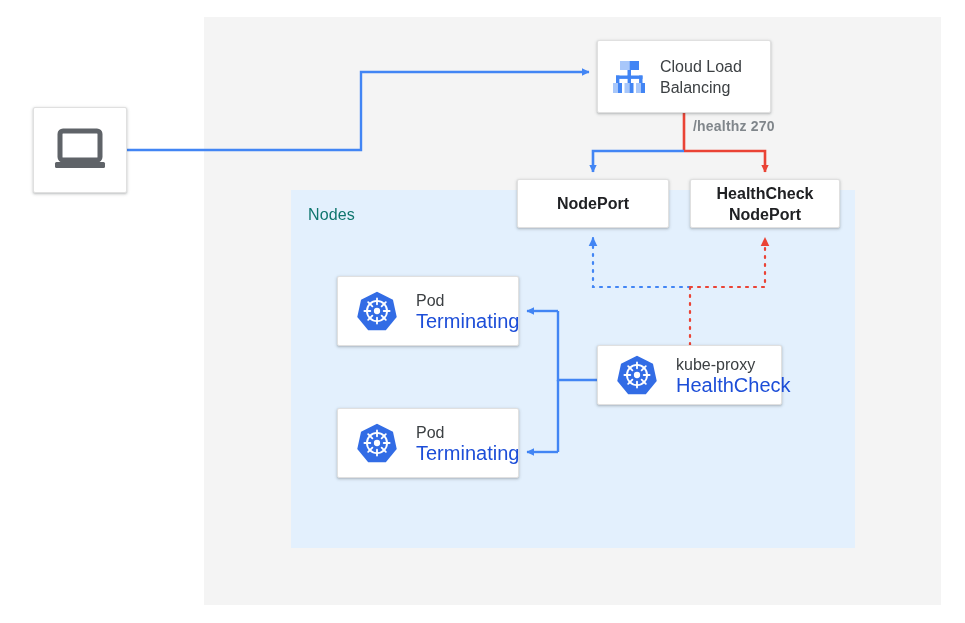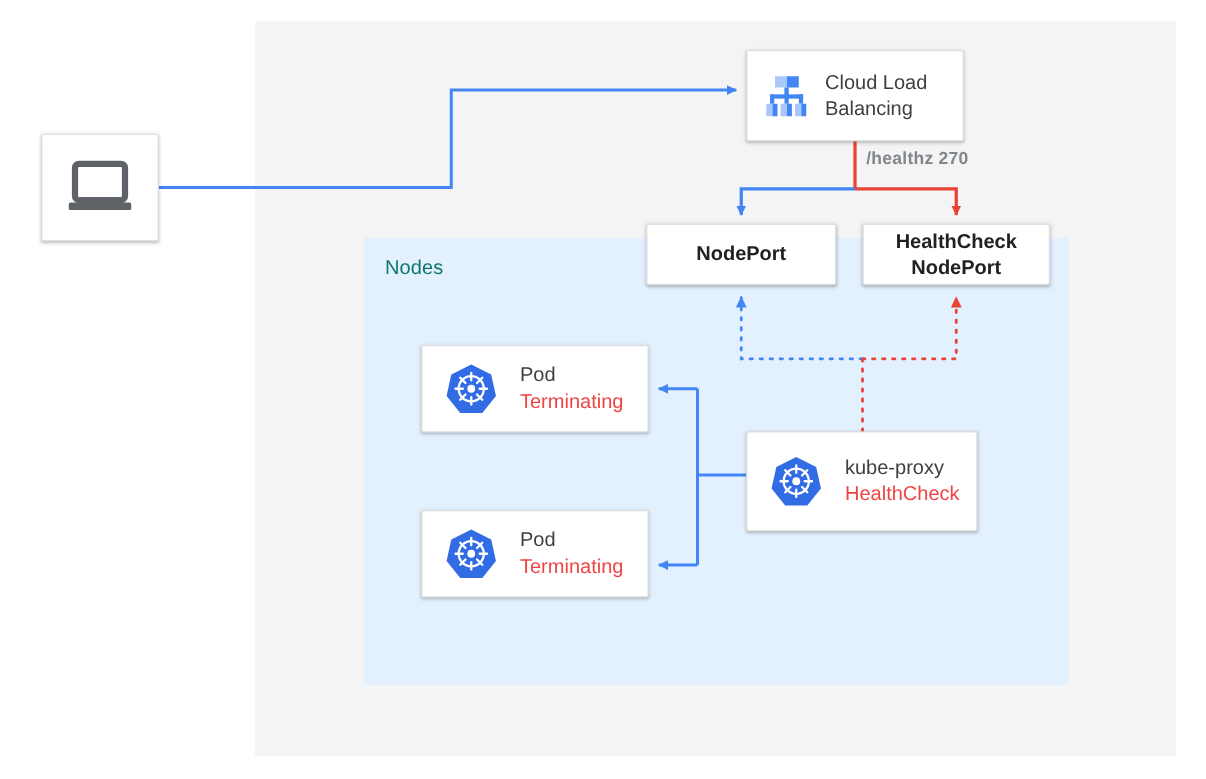--- a/index.html
+++ b/index.html
@@ -68,22 +68,22 @@
     flex-direction: column;
     justify-content: center;
   }
   .title-line {
     font-size: 16px;
     color: #3c4043;
     line-height: 21px;
     white-space: nowrap;
   }
   .sub-line {
-    font-size: 16px;
-    color: #ef4444;
+    font-size: 20px;
+    color: #1d4ed8;
     line-height: 21px;
     white-space: nowrap;
   }
   .center-bold {
     display: flex;
     align-items: center;
     justify-content: center;
     height: 100%;
     width: 100%;
     font-weight: bold;
@@ -93,21 +93,21 @@
     line-height: 21px;
   }
 
   
   .client-box  { left: 33px;  top: 107px; width: 94px;  height: 86px; }
   .lb-box      { left: 597px; top: 40px;  width: 174px; height: 73px; }
   .nodeport    { left: 517px; top: 179px; width: 152px; height: 49px; }
   .hc-nodeport { left: 690px; top: 179px; width: 150px; height: 49px; }
   .pod-1       { left: 337px; top: 276px; width: 182px; height: 70px; }
   .pod-2       { left: 337px; top: 408px; width: 182px; height: 70px; }
-  .kube-proxy  { left: 597px; top: 345px; width: 185px; height: 80px; }
+  .kube-proxy  { left: 597px; top: 345px; width: 185px; height: 60px; }
 
   .healthz-label {
     position: absolute;
     left: 693px;
     top: 118px;
     font-size: 14px;
     font-weight: bold;
     color: #80868b;
     letter-spacing: .2px;
     white-space: nowrap;

